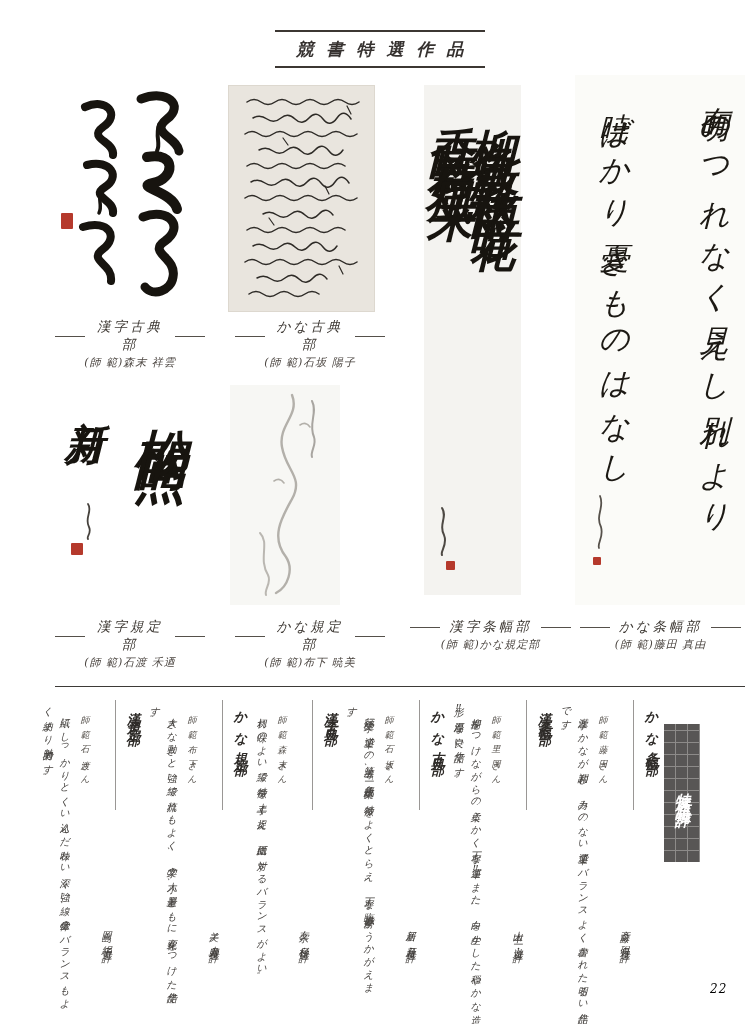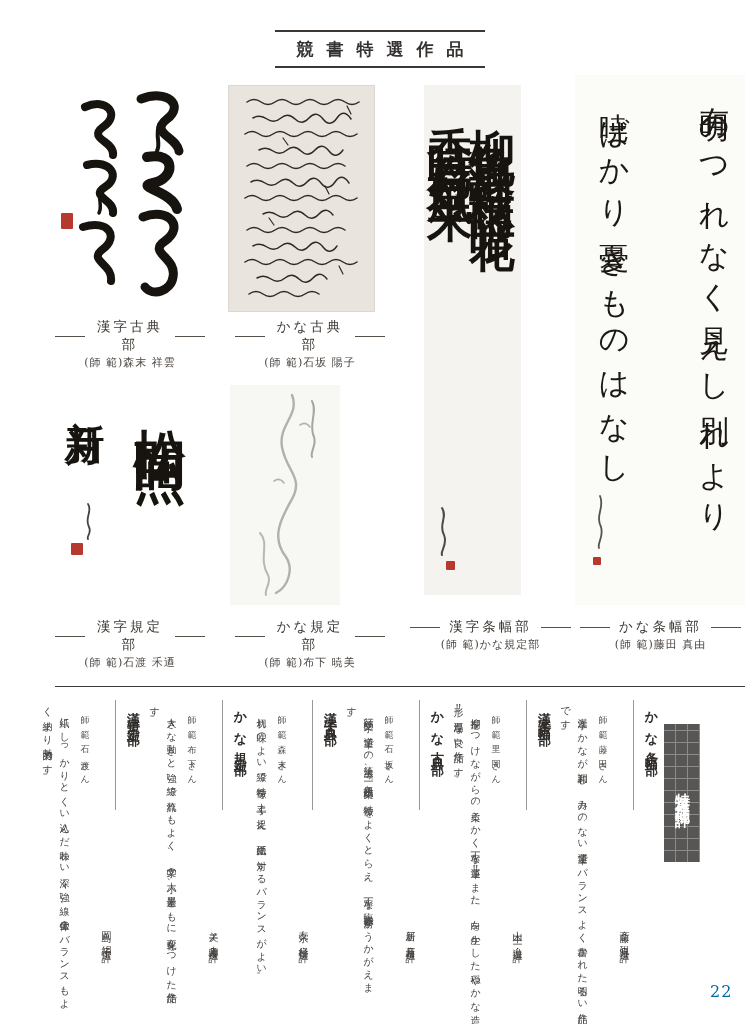--- a/index.html
+++ b/index.html
@@ -1,19 +1,19 @@
 <!DOCTYPE html>
 <html><head>
 <meta charset="utf-8">
 <style>
   html,body{margin:0;padding:0;background:#e8e8e8;}
   .page{
     position:relative; width:756px; height:1024px; margin:0 auto;
     background:#ffffff; overflow:hidden;
-    font-family:"DejaVu Serif", serif; color:#3a3530;
+    font-family:"DejaVu Serif", serif; color:#3a3530;font-style:italic;
   }
   
   .hdr{
     position:absolute; left:275px; top:30px; width:210px;
     border-top:2px solid #3c3733; border-bottom:2px solid #3c3733;
     padding:6px 0 5px 0; text-align:center;
     font-family:"Liberation Sans", sans-serif;
     font-size:17px; font-weight:600; letter-spacing:13px; text-indent:13px;
     color:#363230;
   }
@@ -69,21 +69,21 @@
   }
   .cg-artist{
     margin:0; font-size:9px; color:#55504b; letter-spacing:2.5px;
     padding:8px 2px 0 5px; text-orientation:upright;
   }
   .cg-body{
     margin:0; font-size:10px; color:#474441; letter-spacing:1.5px;
     line-height:1.7; text-indent:1em; text-orientation:upright;
   }
   .pageno{
-    position:absolute; left:710px; top:982px; font-size:16px; color:#0369a1;
+    position:absolute; left:710px; top:982px; font-size:12px; color:#000000;
     font-family:"DejaVu Serif", serif; letter-spacing:1px;
   }
 </style>
 </head>
 <body>
 
 <div class="page">
 
   <div class="hdr">競書特選作品</div>
 

